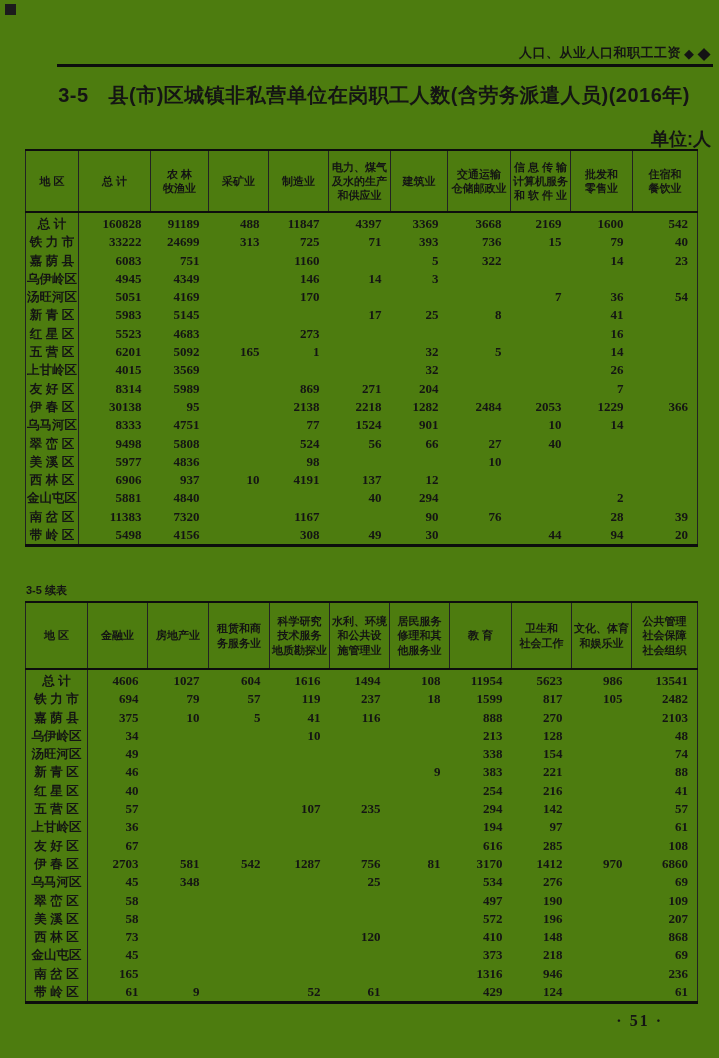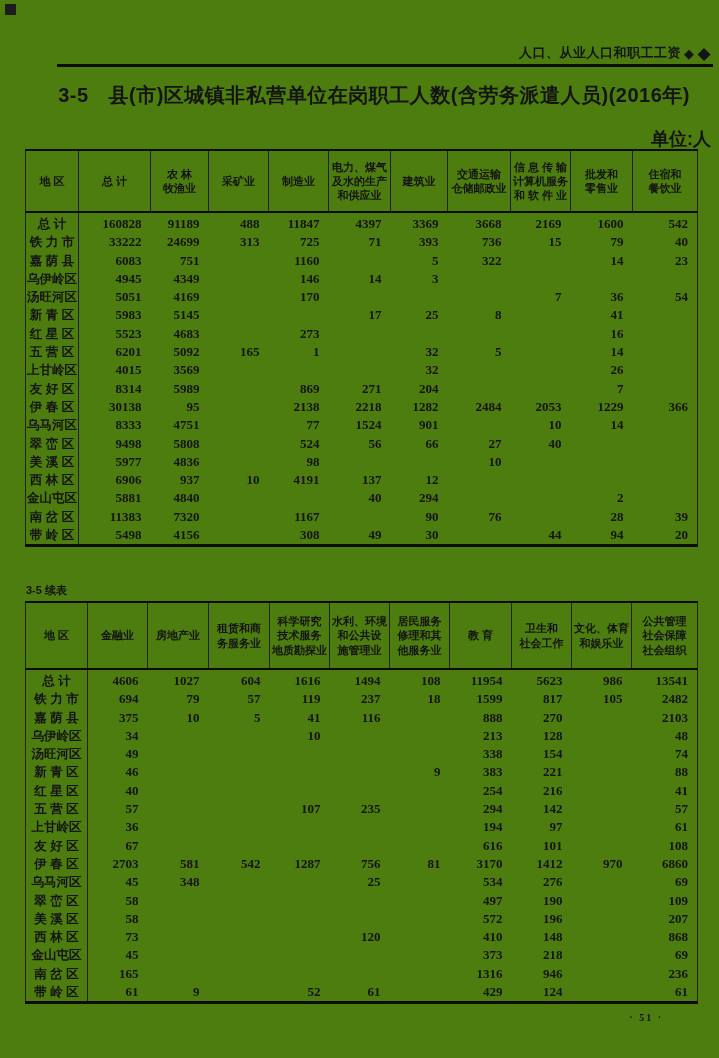--- a/index.html
+++ b/index.html
@@ -76,21 +76,21 @@
   }
   td.num{ text-align:right; padding-right:9px; }
   tbody tr:first-child td{ padding-top:2px; }
   .cont-label{
     position:absolute; top:583px; left:26px;
     font-family:"Liberation Sans","DejaVu Sans",sans-serif;
     font-weight:bold; font-size:11px;
   }
   .page-number{
     position:absolute; top:1012px; right:56px;
-    font-weight:bold; font-size:10px; letter-spacing:2px;
+    font-weight:bold; font-size:16px; letter-spacing:2px;
   }
 </style>
 </head>
 <body>
 
 <div class="page">
 
   <div class="corner-mark"></div>
 
   <div class="running-head">
@@ -547,21 +547,21 @@
           </tr>
           <tr>
             <td class="region">友 好 区</td>
             <td class="num">67</td>
             <td class="num"></td>
             <td class="num"></td>
             <td class="num"></td>
             <td class="num"></td>
             <td class="num"></td>
             <td class="num">616</td>
-            <td class="num">101</td>
+            <td class="num">285</td>
             <td class="num"></td>
             <td class="num">108</td>
           </tr>
           <tr>
             <td class="region">伊 春 区</td>
             <td class="num">2703</td>
             <td class="num">581</td>
             <td class="num">542</td>
             <td class="num">1287</td>
             <td class="num">756</td>

